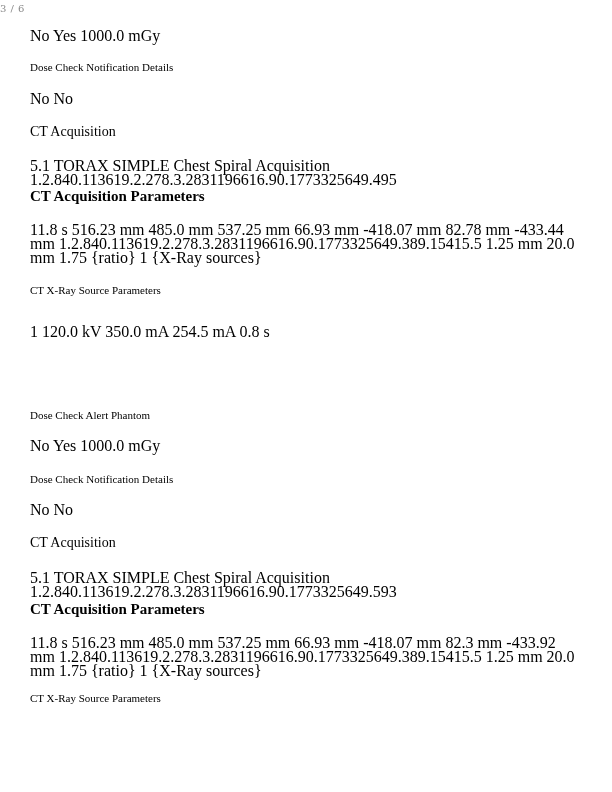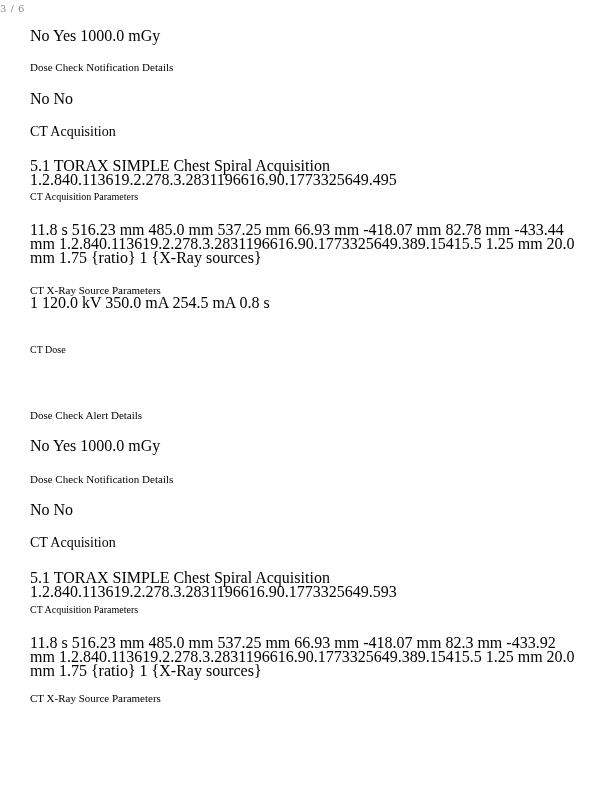--- a/index.html
+++ b/index.html
@@ -35,23 +35,23 @@
     font-size: 16px;
     line-height: 14px;
     font-weight: normal;
   }
   .heading-1 {
     font-size: 14px;
     line-height: 23px;
     font-weight: normal;
   }
   .heading-3 {
-    font-size: 10px;
+    font-size: 15px;
     line-height: 17px;
-    font-weight: normal;
+    font-weight: bold;
   }
   .heading-4 {
     font-size: 11px;
     line-height: 15px;
     font-weight: normal;
   }
 </style>
 </head>
 <body>
 
@@ -68,26 +68,25 @@
   <h1 class="blk heading-1" style="top:120px">CT Acquisition</h1>
 
   <p class="blk body-text" style="top:159px">5.1 TORAX SIMPLE Chest Spiral Acquisition 1.2.840.113619.2.278.3.2831196616.90.1773325649.495</p>
 
   <h3 class="blk heading-3" style="top:188px">CT Acquisition Parameters</h3>
 
   <p class="blk body-text" style="top:223px">11.8 s 516.23 mm 485.0 mm 537.25 mm 66.93 mm -418.07 mm 82.78 mm -433.44 mm 1.2.840.113619.2.278.3.2831196616.90.1773325649.389.15415.5 1.25 mm 20.0 mm 1.75 {ratio} 1 {X-Ray sources}</p>
 
   <h4 class="blk heading-4" style="top:283px">CT X-Ray Source Parameters</h4>
 
-  <p class="blk body-text" style="top:296px">1 120.0 kV 350.0 mA 254.5 mA 0.8 s</p>
-
-  <h3 class="blk heading-3" style="top:341px">CT Dose</h3>
+  <p class="blk body-text" style="top:325px">1 120.0 kV 350.0 mA 254.5 mA 0.8 s</p>
 
 
-  <h4 class="blk heading-4" style="top:408px">Dose Check Alert Details</h4>
+
+  <h4 class="blk heading-4" style="top:408px">Dose Check Alert Phantom</h4>
 
   <p class="blk body-text" style="top:439px">No Yes 1000.0 mGy</p>
 
   <h4 class="blk heading-4" style="top:472px">Dose Check Notification Details</h4>
 
   <p class="blk body-text" style="top:503px">No No</p>
 
   <h1 class="blk heading-1" style="top:531px">CT Acquisition</h1>
 
   <p class="blk body-text" style="top:571px">5.1 TORAX SIMPLE Chest Spiral Acquisition 1.2.840.113619.2.278.3.2831196616.90.1773325649.593</p>

